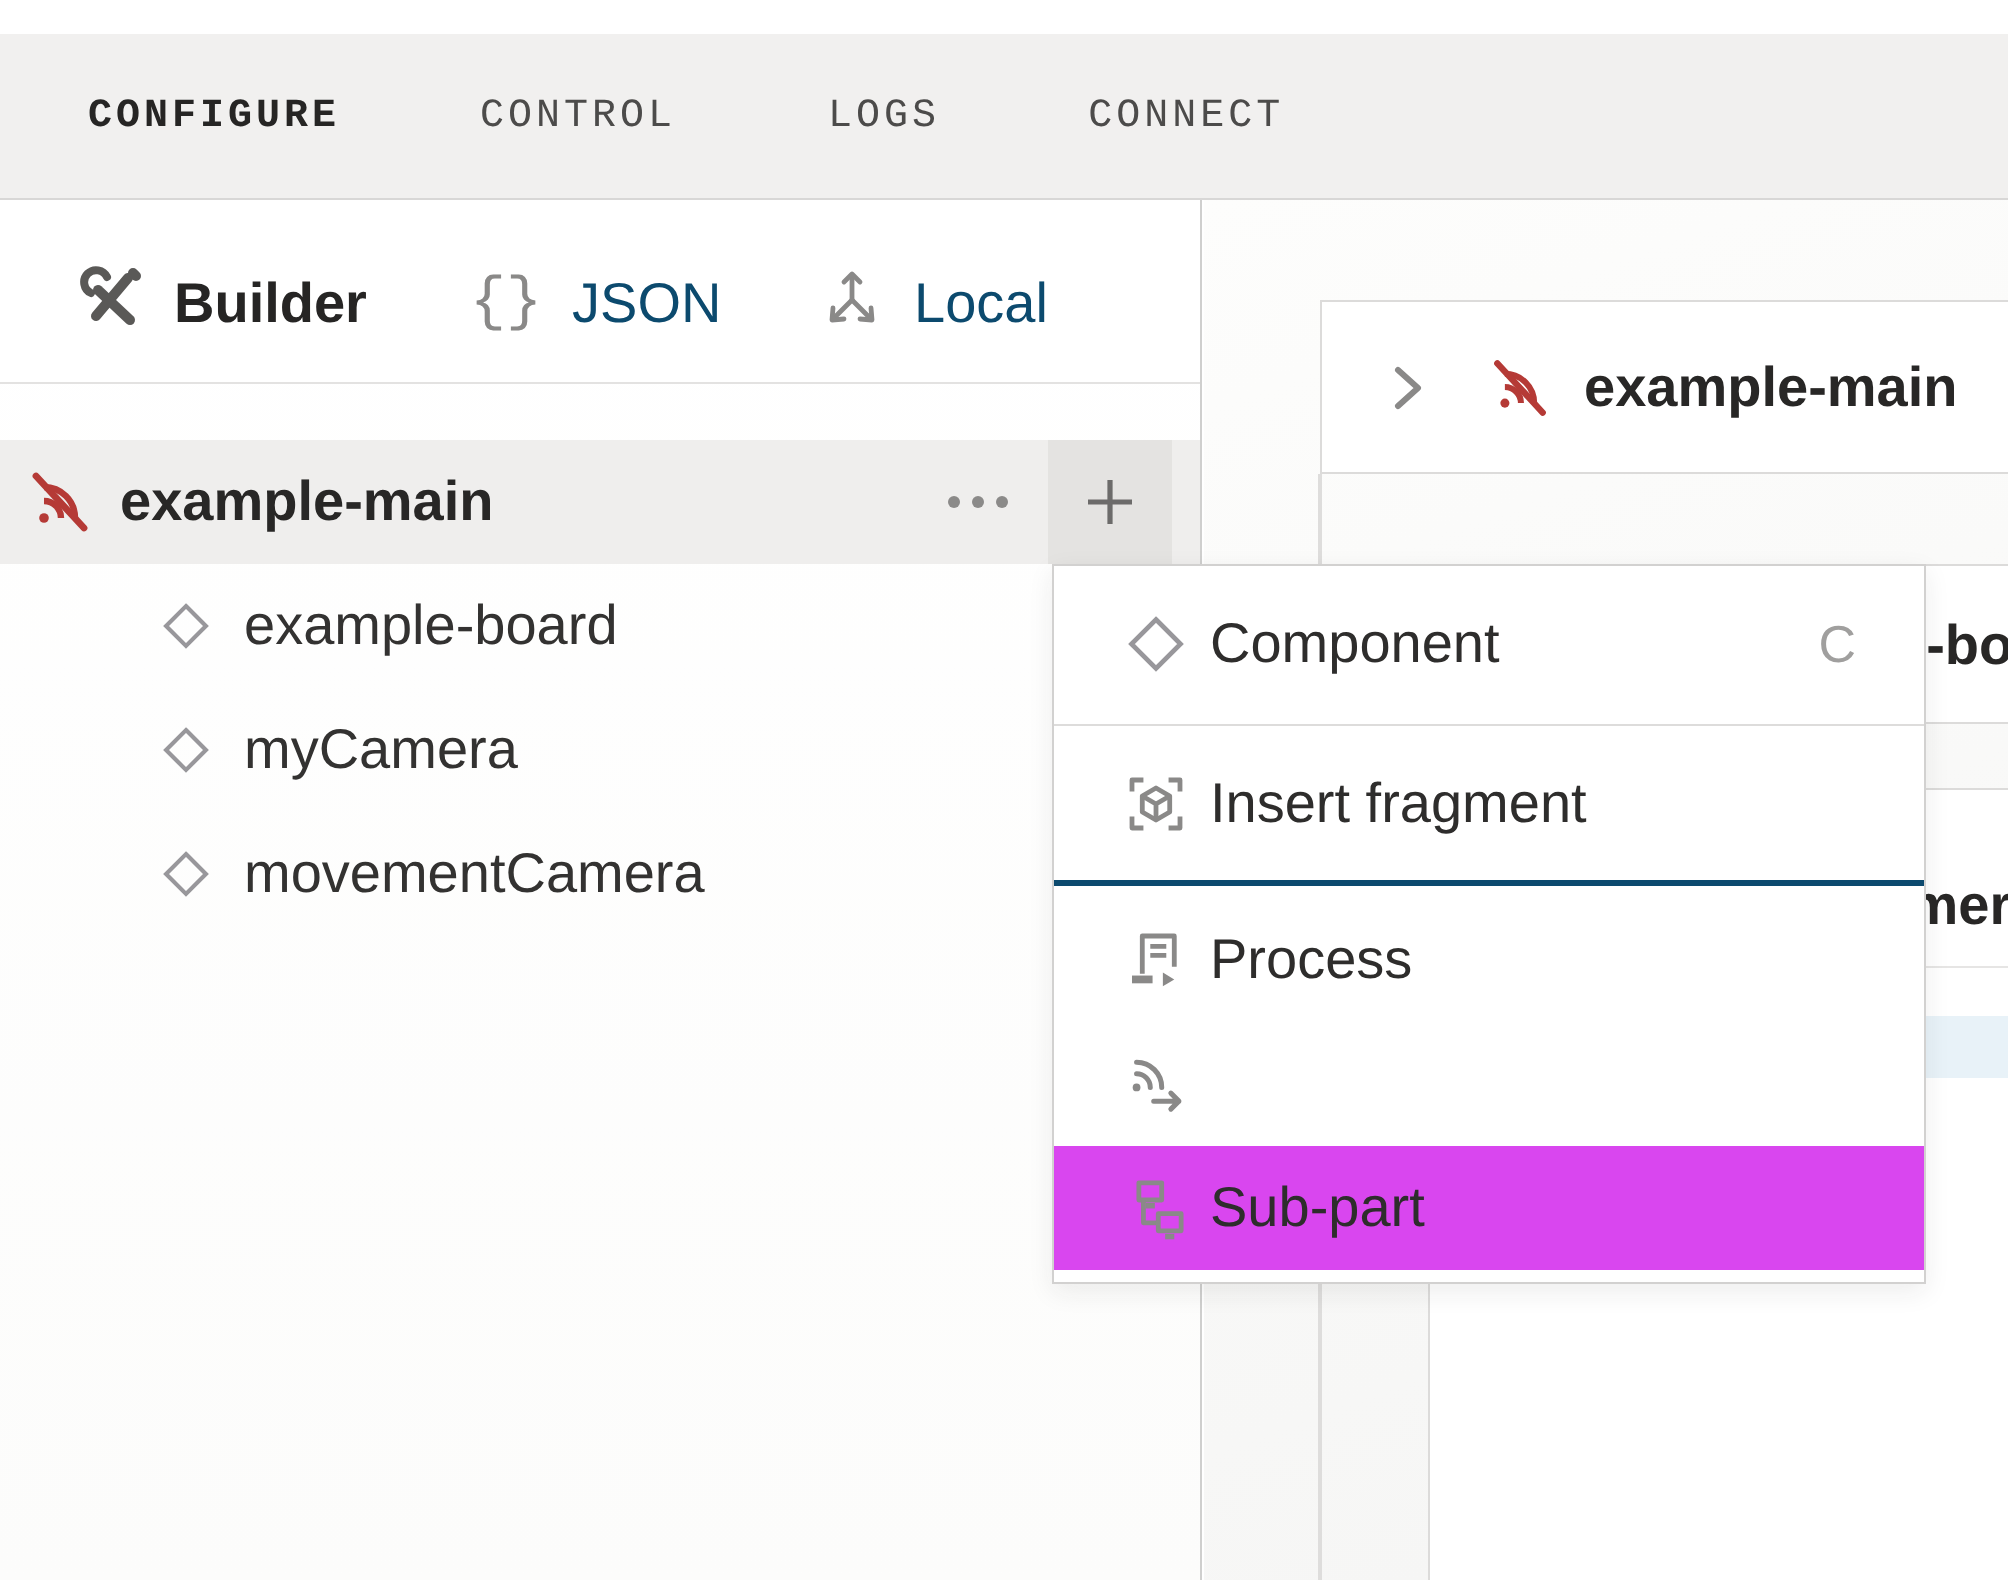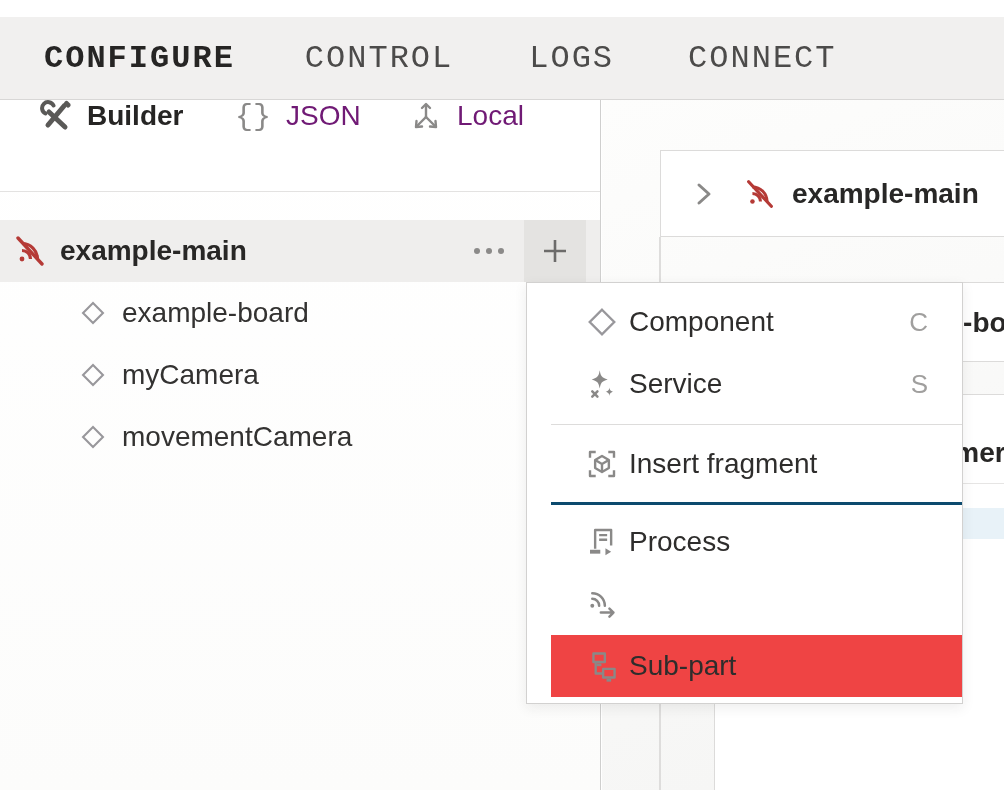--- a/index.html
+++ b/index.html
@@ -4,35 +4,35 @@
 <style>
   * { margin:0; padding:0; box-sizing:border-box; }
   html,body { width:1004px; height:790px; overflow:hidden; background:#fff;
     font-family:"Liberation Sans","DejaVu Sans",sans-serif; }
   #app { position:relative; width:1004px; height:790px; background:#fff; overflow:hidden; }
 
   
   .topstrip { position:absolute; left:0; top:0; width:1004px; height:17px; background:#fff; }
   .navbar { position:absolute; left:0; top:17px; width:1004px; height:83px;
     background:#f1f0ef; border-bottom:1px solid #d8d7d6; display:flex; align-items:center; }
-  .navtab { font-family:"Liberation Mono","DejaVu Sans Mono",monospace; font-size:32px;
+  .navtab { font-family:"Liberation Mono","DejaVu Sans Mono",monospace; font-size:20px;
     letter-spacing:2px; color:#4c4b4a; cursor:pointer; white-space:nowrap; }
   .navtab.active { font-weight:bold; color:#262524; }
   .navtab.t0 { margin-left:44px; }
   .navtab.t1 { margin-left:70px; }
   .navtab.t2 { margin-left:76px; }
   .navtab.t3 { margin-left:74px;text-align:right; }
 
   
   .left-panel { position:absolute; left:0; top:100px; width:601px; height:690px;
     background:linear-gradient(180deg,#ffffff 0%,#fcfcfb 100%); border-right:1px solid #cfcfce; }
   .viewbar { position:absolute; left:0; top:0; width:600px; height:92px;
     border-bottom:1px solid #e3e2e1; background:#fff; }
-  .view { position:absolute; top:0; height:103px; display:flex; align-items:flex-start; gap:15px; cursor:pointer; }
-  .view .vlabel { font-size:28px; color:#701a75; }
+  .view { position:absolute; top:0; height:103px; display:flex; align-items:center; gap:15px; cursor:pointer; }
+  .view .vlabel { font-size:28px; color:#0c4a6e; }
   .view.active .vlabel { font-weight:bold; color:#262524; }
   .view.v-builder { left:40px; }
   .view.v-json { left:235px; }
   .view.v-frame { left:410px; }
   .braces { font-family:"Liberation Mono","DejaVu Sans Mono",monospace; font-size:30px; color:#8a8988; }
 
   .machine-row { position:absolute; left:0; top:120px; width:600px; height:62px;
     background:#efeeed; display:flex; align-items:center; cursor:pointer; }
   .machine-name { font-size:28px; font-weight:bold; color:#282726; margin-left:12px; }
   .offline-ic { margin-left:12px; flex:0 0 auto; display:flex; }
@@ -61,26 +61,26 @@
   .card-res1 .rtitle { position:absolute; left:136px; top:24px; font-size:28px; font-weight:bold;
     color:#282726; white-space:nowrap; }
   .card-res2 { left:112px; top:294px; width:348px; height:398px; }
   .card-res2 .rtitle { position:absolute; left:163px; top:42px; font-size:28px; font-weight:bold;
     color:#282726; white-space:nowrap; }
   .card-res2 .hdr-line { position:absolute; left:0; top:88px; width:100%; height:1px; background:#e6e5e4; }
   .selected-row { position:absolute; left:0; top:113px; width:100%; height:31px; background:#e8f2f8; cursor:pointer; }
 
   
   .dropdown { position:absolute; left:526px; top:282px; width:437px; background:#fff;
-    border:1px solid #d2d1d0; box-shadow:0 4px 12px rgba(40,40,40,.08); z-index:10;padding-left:24px; }
+    border:1px solid #d2d1d0; box-shadow:0 4px 12px rgba(40,40,40,.08); z-index:10; }
   .mgroup { padding:8px 0 9px 0; }
   .mgroup.g2 { border-top:1px solid #dddcdb; padding:8px 0 7px 0; }
   .mgroup.g3 { border-top:3px solid #0c4a6e; padding:6px 0 6px 0; }
   .mitem { height:62px; display:flex; align-items:center; padding:0 34px; cursor:pointer; }
-  .mitem.hl { background:#ef4444; }
+  .mitem.hl { background:#d946ef; }
   .mitem .mic { width:34px; display:flex; justify-content:center; flex:0 0 auto; }
   .mitem .mlabel { font-size:28px; color:#2e2d2c; margin-left:10px; flex:1 1 auto; }
   .mitem .mshort { font-size:26px; color:#a09f9e; }
   .mitem .msub { display:flex; }
 </style>
 </head>
 <body>
 
 <div id="app">
 
@@ -212,31 +212,20 @@
     <div class="mgroup g1">
       <div class="mitem">
         <span class="mic">
           <svg width="32" height="32" viewBox="0 0 30 30" fill="none">
               <polygon points="15,3.5 26.5,15 15,26.5 3.5,15" stroke="#98979b" stroke-width="2.2"></polygon>
             </svg>
         </span>
         <span class="mlabel">Component</span>
         <span class="mshort">C</span>
       </div>
-      <div class="mitem">
-        <span class="mic">
-          <svg width="30" height="32" viewBox="0 0 26 28" fill="none">
-            <path d="M11 2 C11.9 7.2 12.6 8.2 18 10 C12.6 11.8 11.9 12.8 11 18 C10.1 12.8 9.4 11.8 4 10 C9.4 8.2 10.1 7.2 11 2 Z" fill="#8a8988"></path>
-            <path d="M4.5 20.5 L9 25 M9 20.5 L4.5 25" stroke="#8a8988" stroke-width="2.2" stroke-linecap="round"></path>
-            <path d="M19.5 17 C19.9 19.4 20.3 19.9 22.8 20.7 C20.3 21.5 19.9 22 19.5 24.4 C19.1 22 18.7 21.5 16.2 20.7 C18.7 19.9 19.1 19.4 19.5 17 Z" fill="#8a8988"></path>
-          </svg>
-        </span>
-        <span class="mlabel">Service</span>
-        <span class="mshort">S</span>
-      </div>
     </div>
 
     <div class="mgroup g2">
       <div class="mitem">
         <span class="mic">
           <svg width="32" height="32" viewBox="0 0 28 28" fill="none" stroke="#8a8988" stroke-width="2.1" stroke-linejoin="round">
             <path d="M3.5 8.5 V3.5 H8.5"></path>
               <path d="M19.5 3.5 H24.5 V8.5"></path>
               <path d="M24.5 19.5 V24.5 H19.5"></path>
               <path d="M8.5 24.5 H3.5 V19.5"></path>

